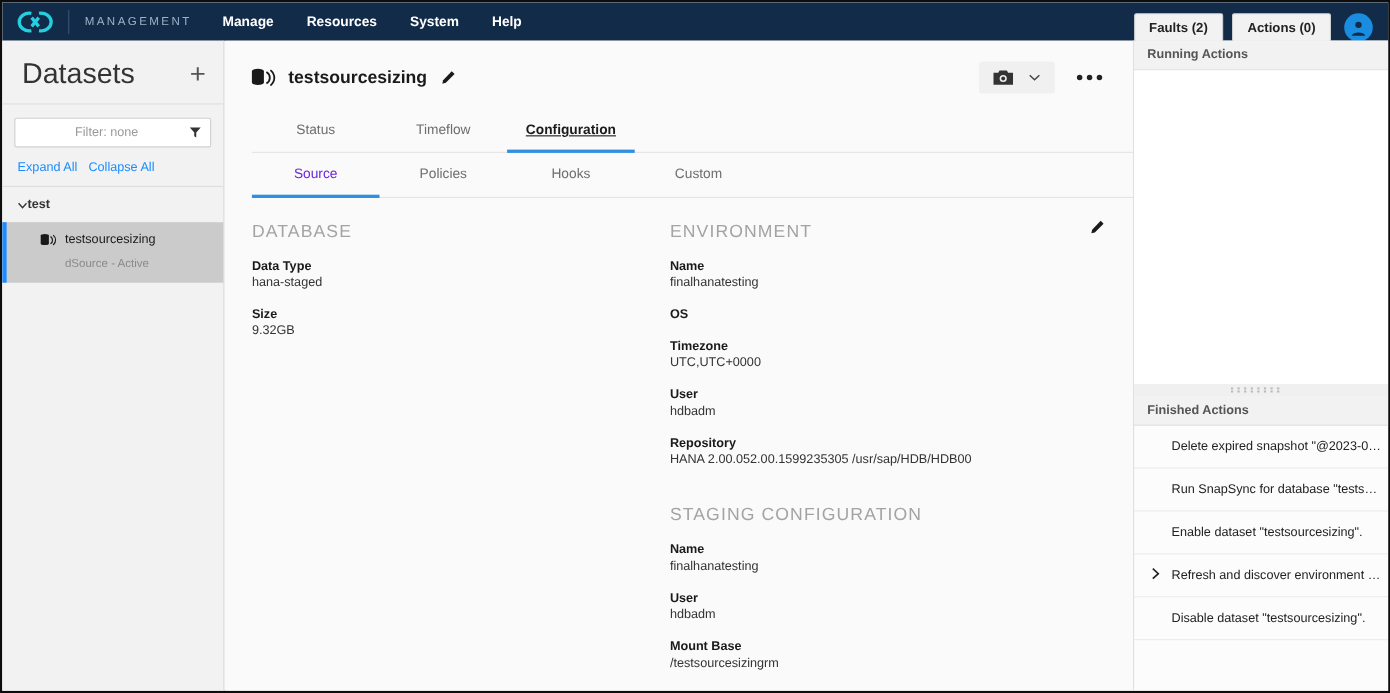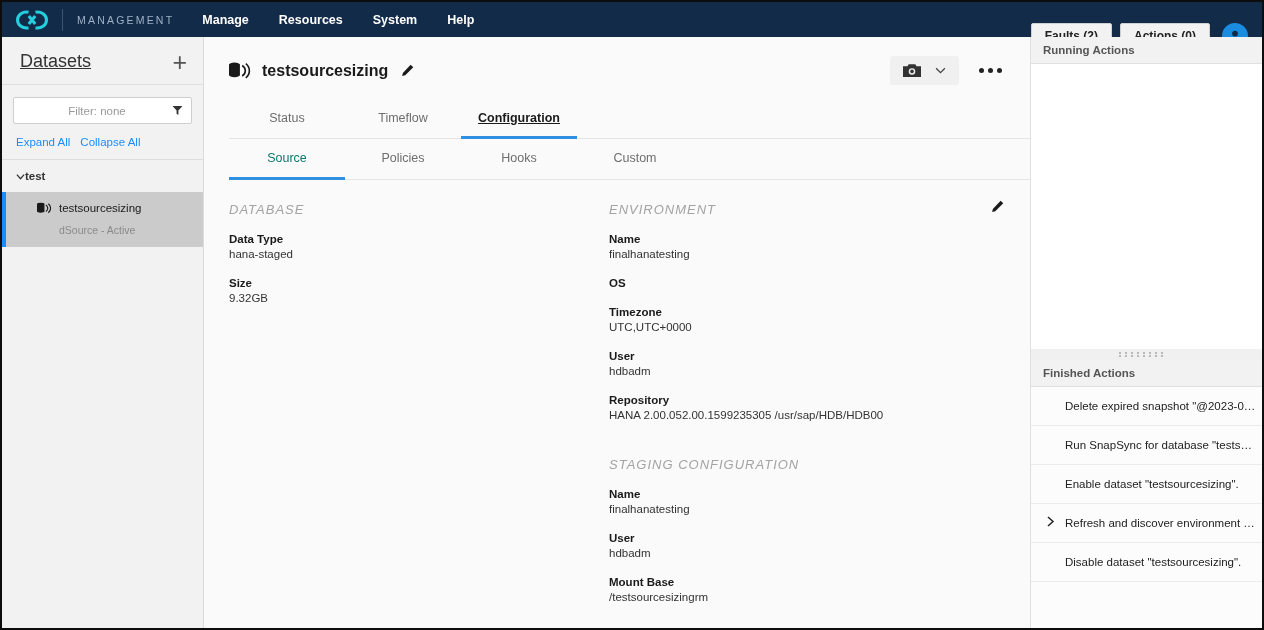--- a/index.html
+++ b/index.html
@@ -28,21 +28,21 @@
   .nav-sep { width: 1px; height: 22px; background: #3a5476; margin-right: 14px; }
   .mgmt-word {
     color: #9fb2c6; font-size: 10.5px; letter-spacing: 2.2px; font-weight: 400;
     margin-right: 28px;
   }
   .nav-link {
     color: #ffffff; font-size: 12.5px; font-weight: bold; margin-right: 30px;
     cursor: pointer; white-space: nowrap;
   }
   .topnav-right {
-    position: absolute; right: 8px; top: 16px; height: 35px;
+    position: absolute; right: 8px; top: 5px; height: 35px;
     display: flex; align-items: center; gap: 8px;
   }
   .pillbtn {
     background: #f2f2f2; color: #222; font-size: 12px; font-weight: bold;
     border: 1px solid #d0d0d0; border-radius: 2px;
     padding: 5px 13px; cursor: pointer; white-space: nowrap;
   }
   .avatar-btn {
     width: 26px; height: 26px; border-radius: 50%;
     background: #1b8de0; display: flex; align-items: center; justify-content: center;
@@ -51,21 +51,21 @@
 
   
   .sidebar {
     position: absolute; left: 0; top: 35px; width: 202px; bottom: 0;
     background: #f2f2f2; border-right: 1px solid #dcdcdc;
   }
   .ds-head {
     display: flex; align-items: center; justify-content: space-between;
     padding: 14px 16px 12px 18px;
   }
-  .ds-title { font-size: 18px; color: #333; font-weight: 400; text-decoration: underline; }
+  .ds-title { font-size: 26px; color: #333; font-weight: 400; }
   .plus-btn { font-size: 25px; color: #555; line-height: 18px; cursor: pointer; font-weight: 300; }
   .ds-divider { height: 1px; background: #dedede; }
   .filter-box {
     margin: 12px 11px 0 11px; height: 27px; background: #fff;
     border: 1px solid #cfcfcf; border-radius: 2px;
     display: flex; align-items: center; padding: 0 8px;
   }
   .filter-text { font-size: 11.5px; color: #9a9a9a; flex: 1; text-align: center; }
   .funnel { width: 11px; height: 11px; }
   .links-row { display: flex; gap: 10px; padding: 12px 11px 11px 14px; }
@@ -118,28 +118,28 @@
   .tab1.active { color: #1a1a1a; font-weight: bold; border-bottom-color: #2f8fe0; text-decoration: underline; }
 
   .tabs2 {
     display: flex; margin: 0 0 0 24px; border-bottom: 1px solid #e4e4e4; padding-right: 16px;
   }
   .tab2 {
     font-size: 12.5px; color: #6e6e6e; padding: 12px 4px 12px 4px; width: 116px;
     text-align: center; cursor: pointer; border-bottom: 3px solid transparent;
     margin-bottom: -1px;
   }
-  .tab2.active { color: #0f766e; border-bottom-color: #2f8fe0; }
+  .tab2.active { color: #6d28d9; border-bottom-color: #2f8fe0; }
 
   .panels { display: flex; padding: 22px 24px 0 24px; }
   .col-left { width: 380px; }
   .col-right { flex: 1; position: relative; }
   .sec-title {
-    font-size: 13px; letter-spacing: 1px; color: #a3a3a3; font-weight: 400;
-    margin-bottom: 16px; text-transform: uppercase; font-style: italic;
+    font-size: 16px; letter-spacing: 1px; color: #a3a3a3; font-weight: 400;
+    margin-bottom: 16px; text-transform: uppercase;
   }
   .sec-title.spaced { margin-top: 36px; }
   .field { margin-bottom: 17px; }
   .f-label { font-size: 11.5px; font-weight: bold; color: #1a1a1a; margin-bottom: 3px; }
   .f-value { font-size: 11.5px; color: #333; }
   .edit-env {
     position: absolute; right: 2px; top: -2px; width: 13px; height: 13px; cursor: pointer;
   }
 
   

